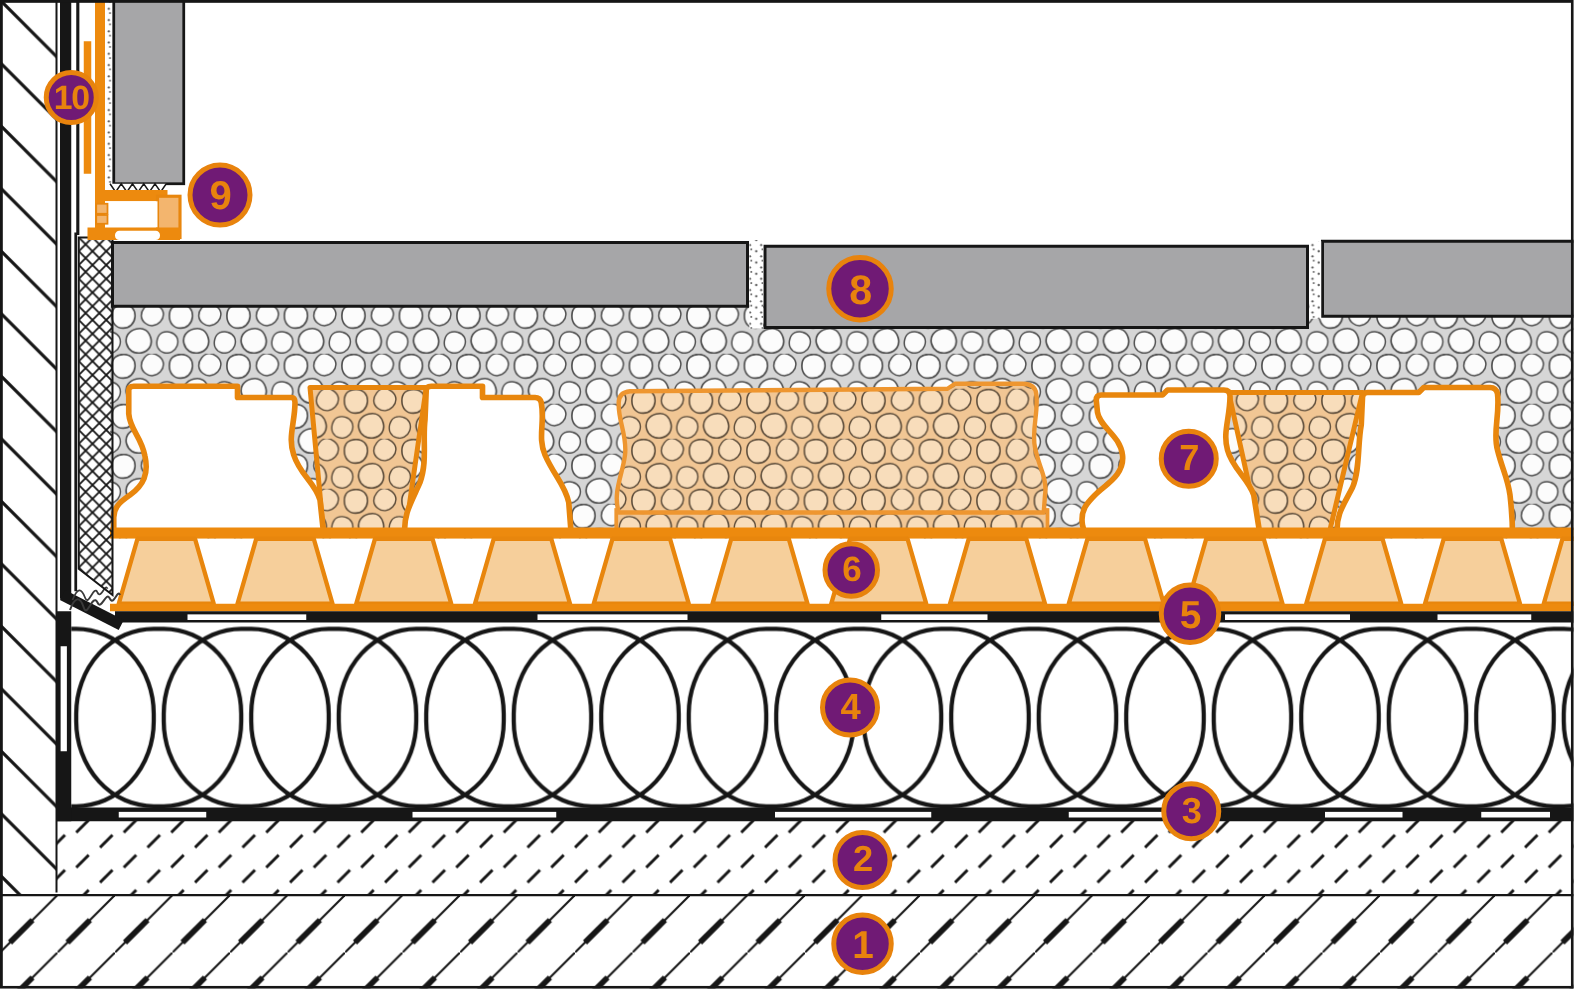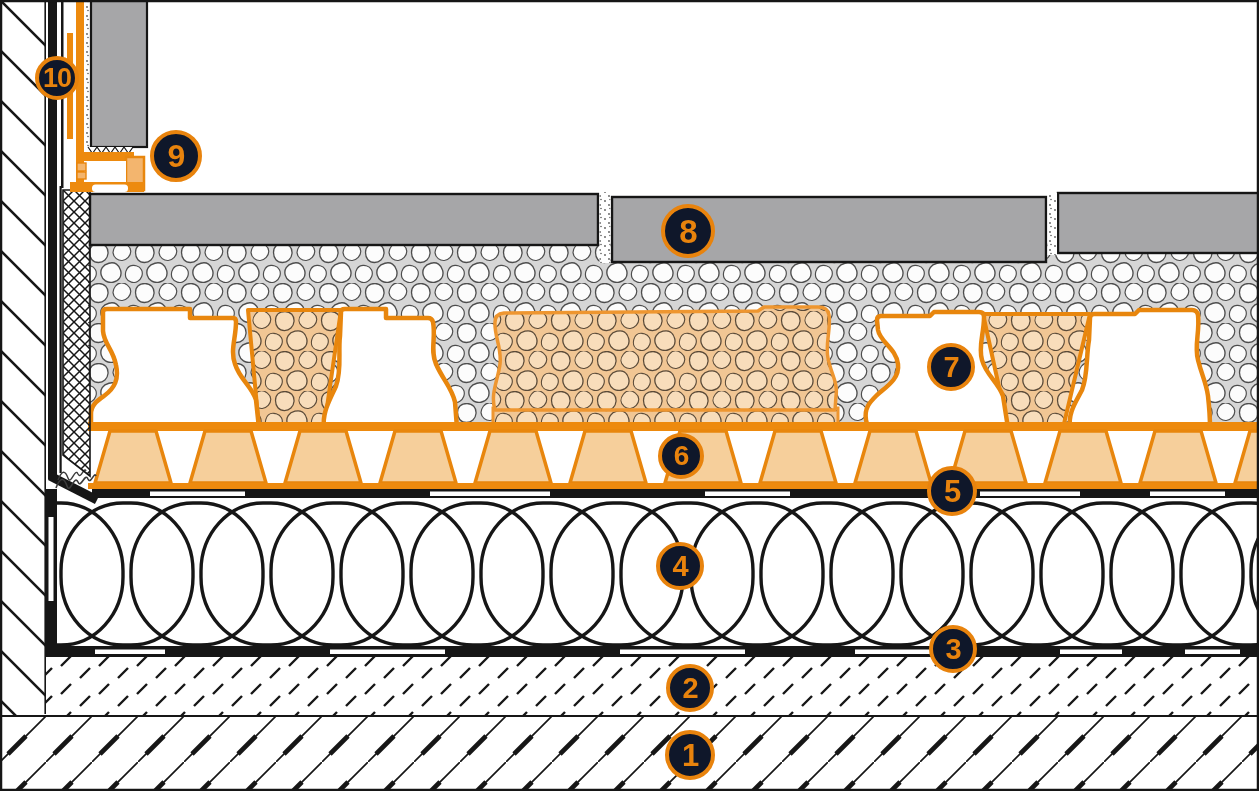--- a/index.html
+++ b/index.html
@@ -3,21 +3,21 @@
 <meta charset="utf-8">
 <style>
   html,body{margin:0;padding:0;background:#fff;font-family:"Liberation Sans",sans-serif;}
   .stage{position:relative;width:1259px;height:791px;background:#fff;overflow:hidden;}
   .stage svg{position:absolute;left:0;top:0;}
   .callout{
     position:absolute;
     box-sizing:border-box;
     border:4.5px solid var(--accent,#E8830D);
     border-radius:50%;
-    background:#0f172a;
+    background:#701a75;
     color:var(--accent,#E8830D);
     display:flex;align-items:center;justify-content:center;
     font-weight:bold;
     letter-spacing:-1px;
     font-family:"Liberation Sans",sans-serif;
     z-index:5;
     line-height:1;
   }
 </style>
 </head>

